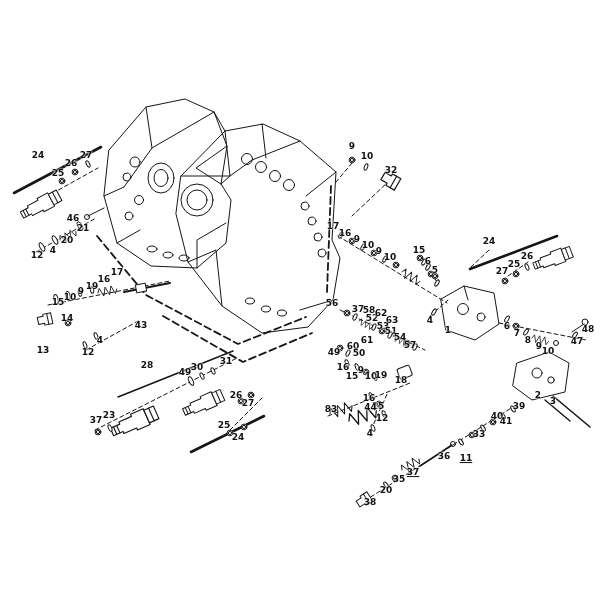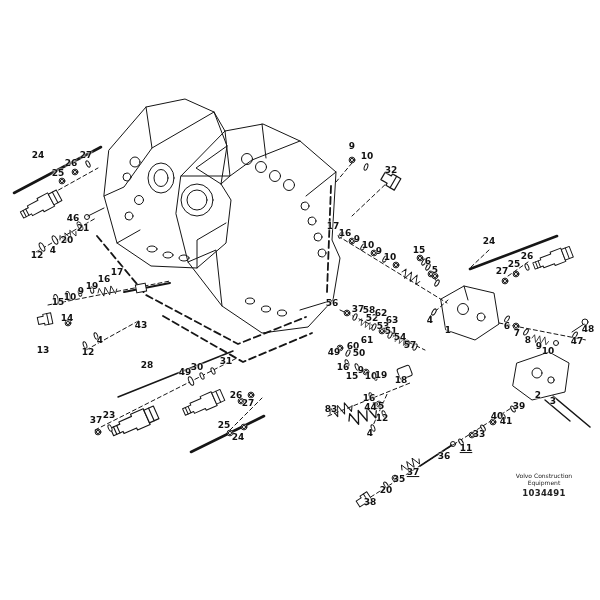--- a/index.html
+++ b/index.html
@@ -316,21 +316,21 @@
       <span class="lbl" style="left: 539px; top: 347px;">9</span>
       <span class="lbl" style="left: 548px; top: 352px;">10</span>
       <span class="lbl" style="left: 588px; top: 330px;">48</span>
       <span class="lbl" style="left: 577px; top: 342px;">47</span>
       <span class="lbl" style="left: 538px; top: 396px;">2</span>
       <span class="lbl" style="left: 553px; top: 402px;">3</span>
       <span class="lbl" style="left: 519px; top: 407px;">39</span>
       <span class="lbl" style="left: 497px; top: 417px;">40</span>
       <span class="lbl" style="left: 506px; top: 422px;">41</span>
       <span class="lbl" style="left: 479px; top: 435px;">33</span>
-      <span class="lbl" style="left: 466px; top: 449px; text-decoration: underline;">11</span>
+      <span class="lbl" style="left: 466px; top: 459px; text-decoration: underline;">11</span>
       <span class="lbl" style="left: 444px; top: 457px;">36</span>
       <span class="lbl" style="left: 413px; top: 473px; text-decoration: underline;">37</span>
       <span class="lbl" style="left: 399px; top: 480px;">35</span>
       <span class="lbl" style="left: 386px; top: 491px;">20</span>
       <span class="lbl" style="left: 370px; top: 503px;">38</span>
       <span class="lbl" style="left: 332px; top: 304px;">56</span>
       <span class="lbl" style="left: 358px; top: 310px;">37</span>
       <span class="lbl" style="left: 369px; top: 311px;">58</span>
       <span class="lbl" style="left: 372px; top: 319px;">52</span>
       <span class="lbl" style="left: 381px; top: 314px;">62</span>
@@ -350,21 +350,14 @@
       <span class="lbl" style="left: 381px; top: 376px;">19</span>
       <span class="lbl" style="left: 401px; top: 381px;">18</span>
       <span class="lbl" style="left: 369px; top: 399px;">16</span>
       <span class="lbl" style="left: 378px; top: 407px;">15</span>
       <span class="lbl" style="left: 382px; top: 419px;">12</span>
       <span class="lbl" style="left: 331px; top: 410px;">83</span>
       <span class="lbl" style="left: 352px; top: 408px; padding-left: 37px;">44</span>
       <span class="lbl" style="left: 370px; top: 434px;">4</span>
     </div>
 
-<div class="footer">
-  <div class="brand">
-    <span>Volvo Construction</span><br>
-    <span>Equipment</span>
-  </div>
-  <div class="pn">1034491</div>
+
 </div>
 
-</div>
-
 </body></html>

